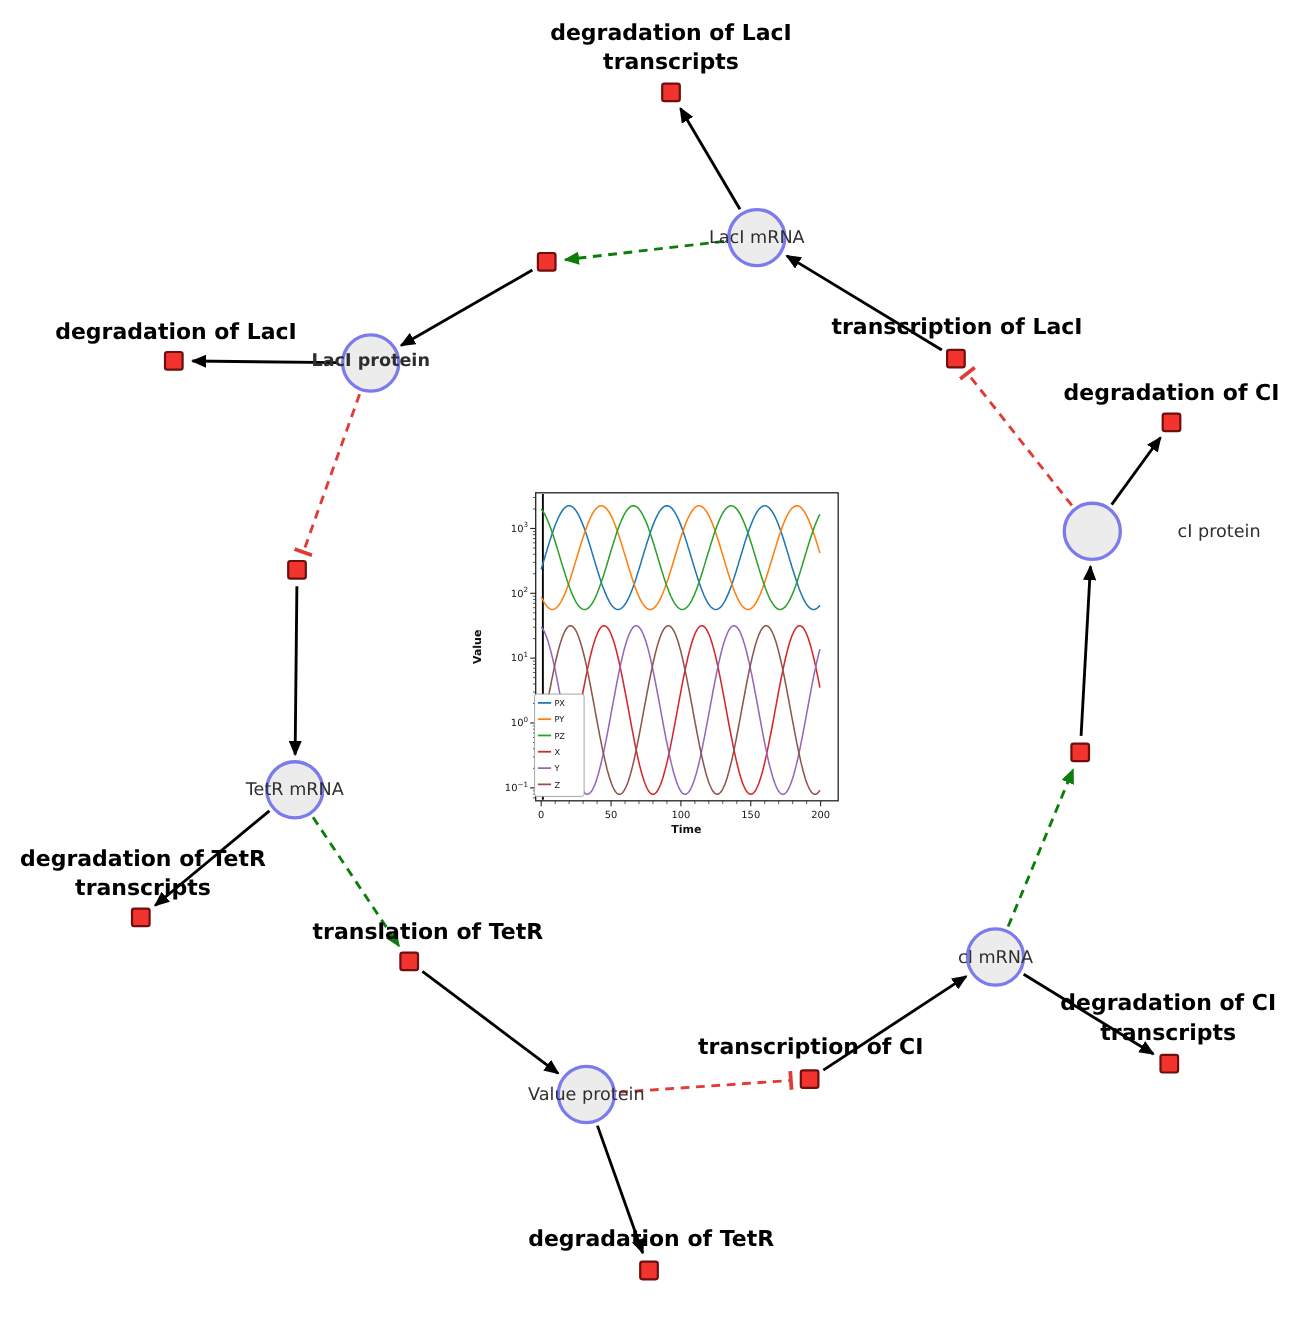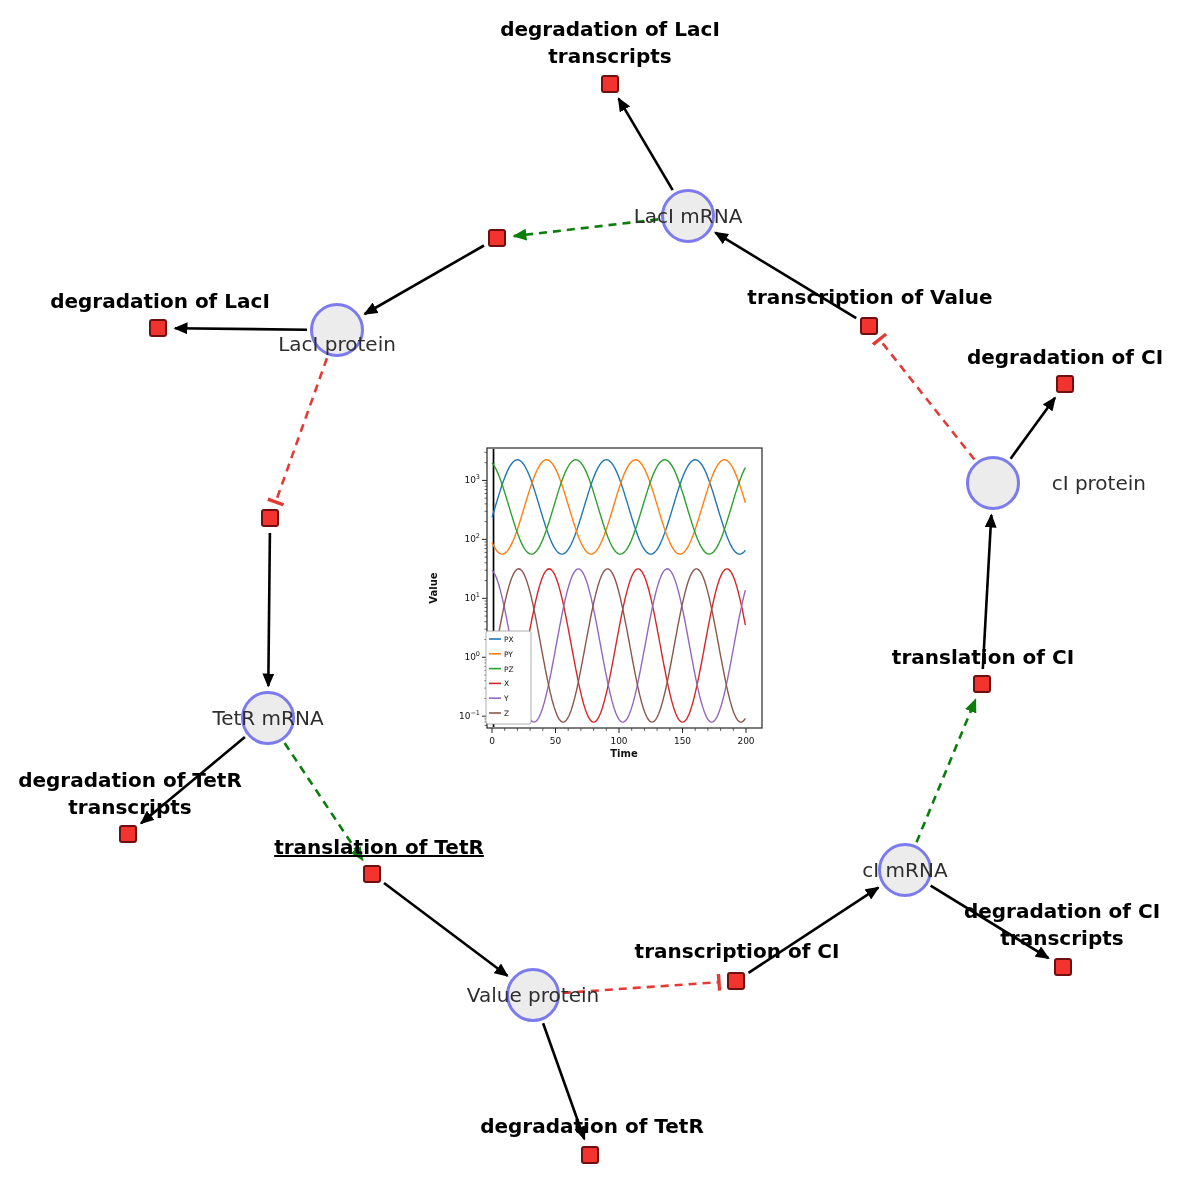--- a/index.html
+++ b/index.html
@@ -10,21 +10,21 @@
     position:absolute; width:54px; height:54px; border-radius:50%;
     background:#ececec; border:3px solid #7b7bee; box-sizing:border-box; z-index:2;
   }
   .reaction-node {
     position:absolute; width:18px; height:18px;
     background:#f3342e; border:2px solid #6d0f0f; border-radius:3px;
     box-sizing:border-box; z-index:3;
   }
   .species-label {
     position:absolute; z-index:4; width:220px; text-align:center;
-    color:#2e2e2e; font-size:20px; line-height:24px; white-space:nowrap;
+    color:#2e2e2e; font-size:16px; line-height:24px; white-space:nowrap;
   }
   .reaction-label {
     position:absolute; z-index:4; width:340px; text-align:center;
     color:#000000; font-weight:bold; font-size:20px; line-height:27px;
   }
   #chart { position:absolute; left:420px; top:438px; z-index:5; }
 </style>
 </head>
 <body>
 
@@ -154,67 +154,64 @@
         <line x1="69" x2="81" y1="245.4" y2="245.4" stroke="#d62728" stroke-width="1.6"></line>
         <text x="84" y="248.4" font-size="7.5" fill="#111">X</text>
         <line x1="69" x2="81" y1="260.2" y2="260.2" stroke="#9467bd" stroke-width="1.6"></line>
         <text x="84" y="263.2" font-size="7.5" fill="#111">Y</text>
         <line x1="69" x2="81" y1="275" y2="275" stroke="#8c564b" stroke-width="1.6"></line>
         <text x="84" y="278" font-size="7.5" fill="#111">Z</text>
       </svg></div>
 <div class="species-node" style="left: 661px; top: 189px; background: rgb(236, 236, 236); border-color: rgb(123, 123, 238);"></div>
     <div class="species-label" style="left: 578px; top: 204px;">LacI mRNA</div>
     <div class="species-node" style="left: 310px; top: 303px; background: rgb(236, 236, 236); border-color: rgb(123, 123, 238);"></div>
-    <div class="species-label" style="left: 227px; top: 332px;">LacI protein</div>
+    <div class="species-label" style="left: 227px; top: 316px; font-weight: bold;">LacI protein</div>
     <div class="species-node" style="left: 241px; top: 691px; background: rgb(236, 236, 236); border-color: rgb(123, 123, 238);"></div>
     <div class="species-label" style="left: 158px; top: 706px;">TetR mRNA</div>
     <div class="species-node" style="left: 506px; top: 968px; background: rgb(236, 236, 236); border-color: rgb(123, 123, 238);"></div>
     <div class="species-label" style="left: 423px; top: 983px;">Value protein</div>
     <div class="species-node" style="left: 878px; top: 843px; background: rgb(236, 236, 236); border-color: rgb(123, 123, 238);"></div>
     <div class="species-label" style="left: 795px; top: 858px;">cI mRNA</div>
     <div class="species-node" style="left: 966px; top: 456px; background: rgb(236, 236, 236); border-color: rgb(123, 123, 238);"></div>
     <div class="species-label" style="left: 926px; top: 471px; text-align: right;">cI protein</div>
     <div class="reaction-node" style="left: 601px; top: 75px; background: rgb(243, 52, 46); border-color: rgb(109, 15, 15);"></div>
     <div class="reaction-label" style="left: 440px; top: 16px;">
       <div>degradation of LacI</div>
       <div>transcripts</div>
     </div>
     <div class="reaction-node" style="left: 488px; top: 229px; background: rgb(243, 52, 46); border-color: rgb(109, 15, 15);"></div>
     <div class="reaction-node" style="left: 149px; top: 319px; background: rgb(243, 52, 46); border-color: rgb(109, 15, 15);"></div>
     <div class="reaction-label" style="left: -10px; top: 287.5px;">
       <div>degradation of LacI</div>
     </div>
     <div class="reaction-node" style="left: 860px; top: 317px; background: rgb(243, 52, 46); border-color: rgb(109, 15, 15);"></div>
     <div class="reaction-label" style="left: 700px; top: 283.5px;">
-      <div>transcription of Value</div>
+      <div>transcription of LacI</div>
     </div>
     <div class="reaction-node" style="left: 1056px; top: 375px; background: rgb(243, 52, 46); border-color: rgb(109, 15, 15);"></div>
     <div class="reaction-label" style="left: 895px; top: 343.5px;">
       <div>degradation of CI</div>
     </div>
     <div class="reaction-node" style="left: 261px; top: 509px; background: rgb(243, 52, 46); border-color: rgb(109, 15, 15);"></div>
     <div class="reaction-node" style="left: 119px; top: 825px; background: rgb(243, 52, 46); border-color: rgb(109, 15, 15);"></div>
     <div class="reaction-label" style="left: -40px; top: 767px;">
       <div>degradation of TetR</div>
       <div>transcripts</div>
     </div>
     <div class="reaction-node" style="left: 363px; top: 865px; background: rgb(243, 52, 46); border-color: rgb(109, 15, 15);"></div>
-    <div class="reaction-label" style="left: 209px; top: 833.5px; text-decoration: underline;">
+    <div class="reaction-label" style="left: 219px; top: 833.5px;">
       <div>translation of TetR</div>
     </div>
     <div class="reaction-node" style="left: 581px; top: 1146px; background: rgb(243, 52, 46); border-color: rgb(109, 15, 15);"></div>
     <div class="reaction-label" style="left: 422px; top: 1112.5px;">
       <div>degradation of TetR</div>
     </div>
     <div class="reaction-node" style="left: 727px; top: 972px; background: rgb(243, 52, 46); border-color: rgb(109, 15, 15);"></div>
     <div class="reaction-label" style="left: 567px; top: 937.5px;">
       <div>transcription of CI</div>
     </div>
     <div class="reaction-node" style="left: 1054px; top: 958px; background: rgb(243, 52, 46); border-color: rgb(109, 15, 15);"></div>
     <div class="reaction-label" style="left: 892px; top: 898px;">
       <div>degradation of CI</div>
       <div>transcripts</div>
     </div>
     <div class="reaction-node" style="left: 973px; top: 675px; background: rgb(243, 52, 46); border-color: rgb(109, 15, 15);"></div>
-    <div class="reaction-label" style="left: 813px; top: 643.5px;">
-      <div>translation of CI</div>
-    </div>
   </div>
 
 </body></html>

